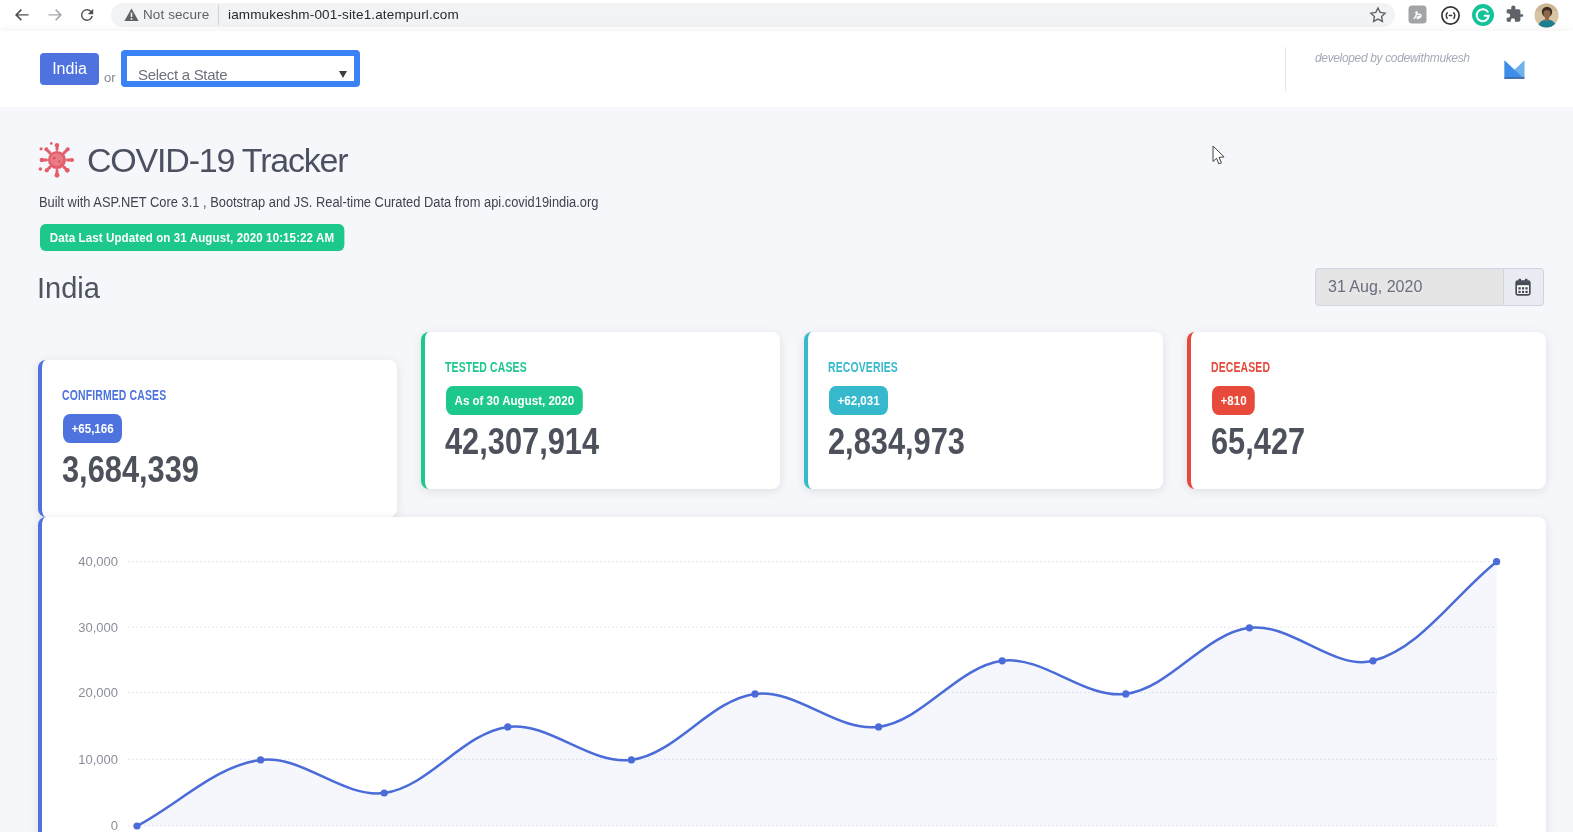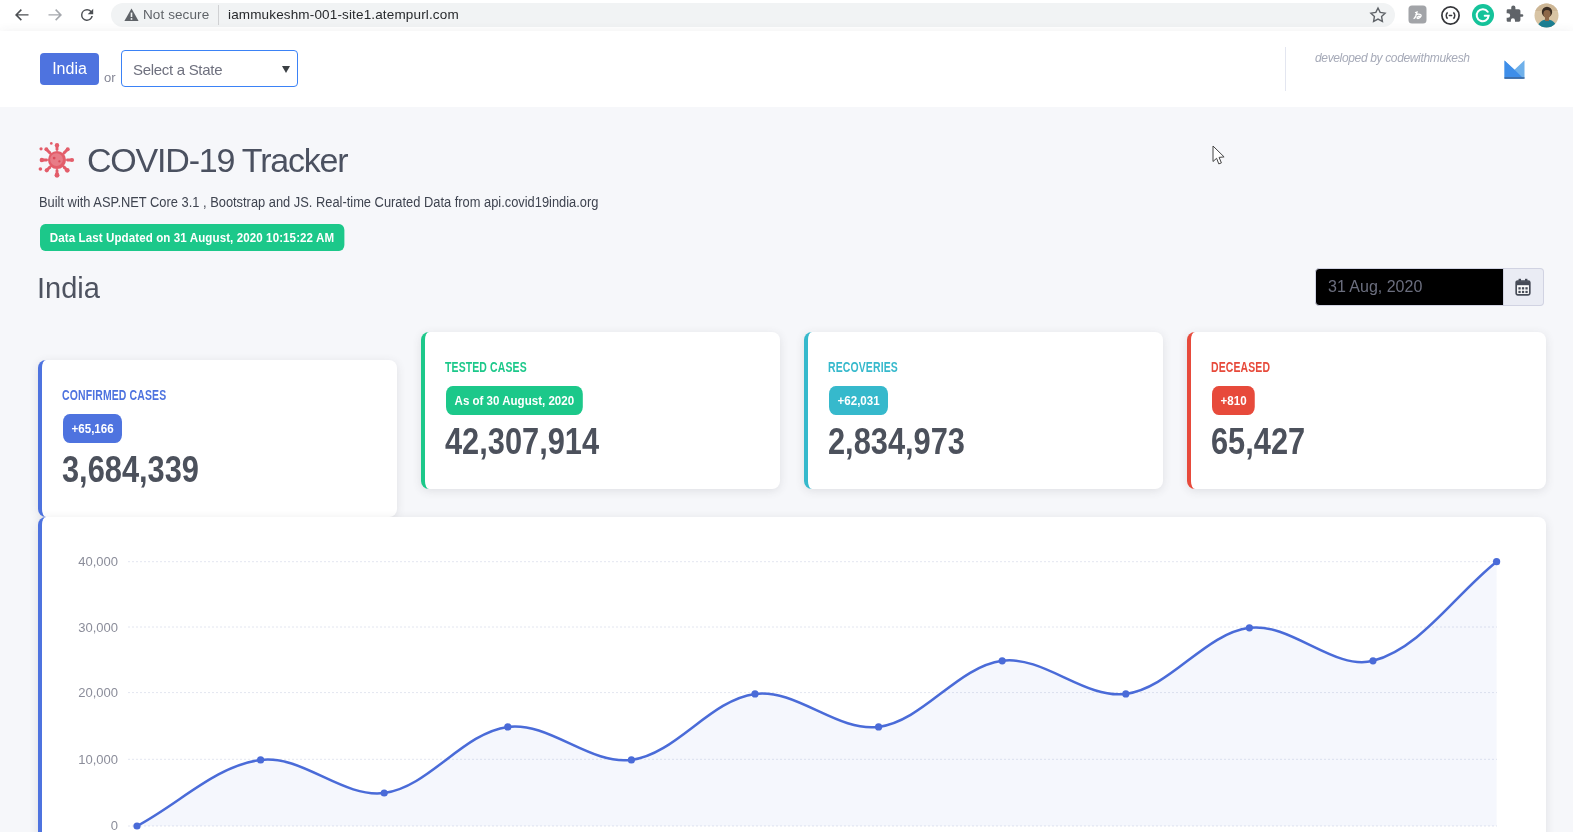--- a/index.html
+++ b/index.html
@@ -8,34 +8,34 @@
 .chrome { position:absolute; left:0; top:0; width:1573px; height:42px; background:#ffffff; border-bottom:1px solid #e2e3e5; }
 .chrome svg { position:absolute; }
 .pill { position:absolute; left:111px; top:3px; width:1284px; height:24px; border-radius:12px; background:#f1f3f4; }
 .notsec { position:absolute; left:143px; top:7px; font-size:13.5px; color:#5f6368; letter-spacing:0.1px; }
 .sep { position:absolute; left:218px; top:5px; width:1px; height:20px; background:#d0d1d3; }
 .url { position:absolute; left:228px; top:7px; font-size:13.5px; color:#27292c; letter-spacing:0.15px; }
 
 .navbar { position:absolute; left:0; top:31px; width:1573px; height:76px; background:#ffffff; box-shadow:0 3px 12px rgba(58,59,69,.12); }
 .btn-india { position:absolute; left:40px; top:22px; width:59px; height:32px; background:#4e73df; color:#fff; font-size:16px; border:none; border-radius:4px; text-align:center; line-height:32px; font-family:inherit; }
 .or { position:absolute; left:104px; top:31px; font-size:13px; color:#858796;margin-top:8px; }
-.sel { position:absolute; left:121px; top:19px; width:177px; height:37px; background:#fff; border:1px solid #3b82f6; border-radius:4px; }
+.sel { position:absolute; left:121px; top:19px; width:239px; height:37px; background:#fff; border:6px solid #3b82f6; border-radius:4px; }
 .sel span { position:absolute; left:11px; top:10px; font-size:15px; letter-spacing:-0.3px; color:#6e707e; }
 .caret { position:absolute; right:7px; top:15px; width:0; height:0; border-left:4.5px solid transparent; border-right:4.5px solid transparent; border-top:7px solid #3a3f44; }
 .topdiv { position:absolute; left:1285px; top:16px; width:1px; height:44px; background:#e3e6f0; }
 .devby { position:absolute; left:1315px; top:20px; font-size:12px; letter-spacing:-0.35px; color:#a6aab8;font-style:italic; }
 
 .content { position:absolute; left:0; top:107px; width:1573px; height:725px; background:#f6f7fa; }
 .h1 { position:absolute; left:87px; top:141px; font-size:34px; color:#4b5160; letter-spacing:-1.2px; }
 .subtitle { position:absolute; left:39px; top:193px; font-size:15.5px; color:#3f4450; transform:scaleX(0.83); transform-origin:0 0; white-space:nowrap; }
 .badge-upd { position:absolute; left:40px; top:224px; height:27px; line-height:27px; padding:0 11px; background:#1cc88a; border-radius:6px; color:#fff; font-size:13px; font-weight:bold; letter-spacing:0.1px; transform:scaleX(0.89); transform-origin:0 0; white-space:nowrap; }
 .h-india { position:absolute; left:37px; top:272px; font-size:29px; color:#4e5360; }
 
 .dategrp { position:absolute; left:1315px; top:268px; width:229px; height:38px; }
-.dateinput { position:absolute; left:0; top:0; width:189px; height:38px; background:#000000; border:1px solid #d1d3e2; border-radius:4px 0 0 4px; }
+.dateinput { position:absolute; left:0; top:0; width:189px; height:38px; background:#e5e5e5; border:1px solid #d1d3e2; border-radius:4px 0 0 4px; }
 .dateinput span { position:absolute; left:12px; top:9px; font-size:16px; color:#6b6e7e; }
 .dateapp { position:absolute; left:189px; top:0; width:40px; height:38px; background:#eaecf4; border:1px solid #d1d3e2; border-left:none; border-radius:0 4px 4px 0; }
 
 .card { position:absolute; top:332px; width:359px; height:157px; background:#fff; border-radius:8px; border-left:4px solid; box-shadow:0 2px 10px rgba(58,59,69,.12); }
 .card .lbl { position:absolute; left:20px; top:26.5px; font-size:14.3px; font-weight:bold; letter-spacing:0.2px; transform:scaleX(0.73); transform-origin:0 0; white-space:nowrap; }
 .card .bdg { position:absolute; left:21px; top:54px; height:29px; line-height:29px; padding:0 10px; border-radius:8px; color:#fff; font-size:13.5px; font-weight:bold; transform:scaleX(0.855); transform-origin:0 0; white-space:nowrap; display:inline-block; }
 .card .num { position:absolute; left:19.5px; top:89px; font-size:36px; font-weight:bold; color:#4c515c; transform:scaleX(0.855); transform-origin:0 0; white-space:nowrap; }
 
 .chartcard { position:absolute; left:38px; top:517px; width:1508px; height:370px; background:#fff; border-radius:8px 8px 0 0; border-left:4px solid #4e73df; box-shadow:0 2px 10px rgba(58,59,69,.12); }
 .cursor { position:absolute; left:1211.5px; top:144.5px; }

